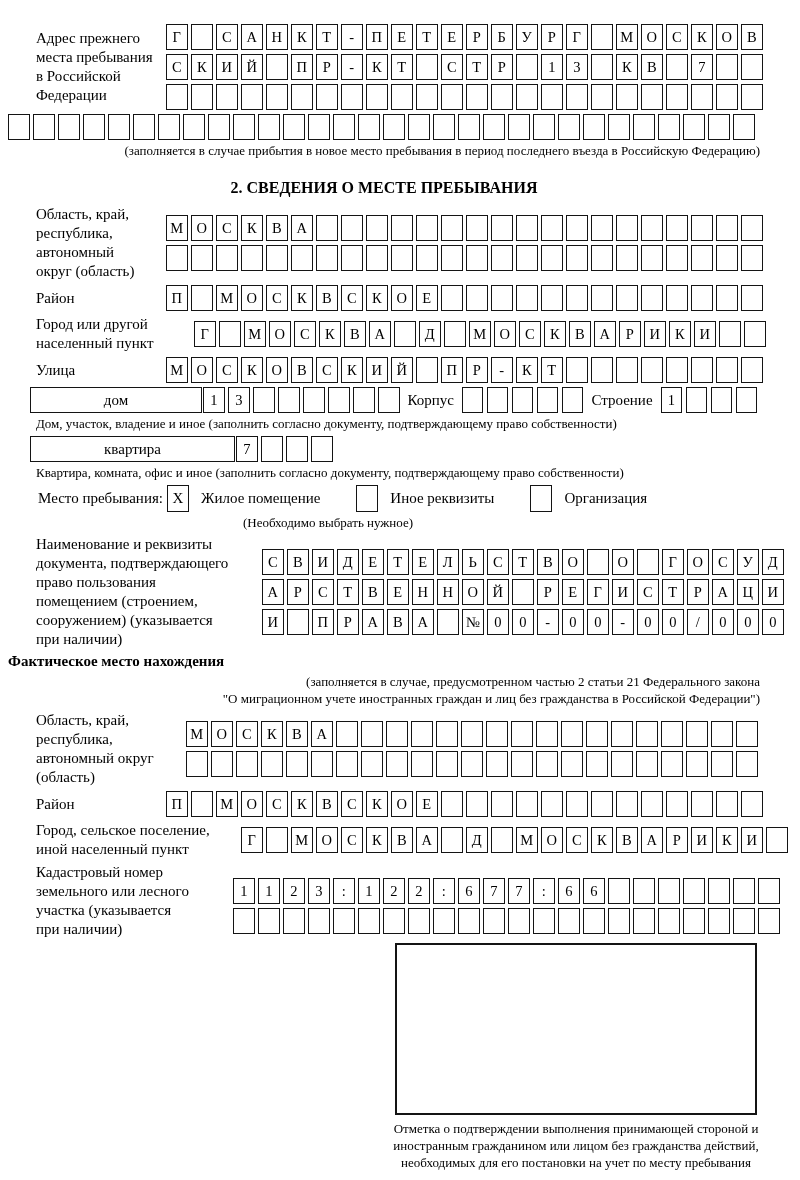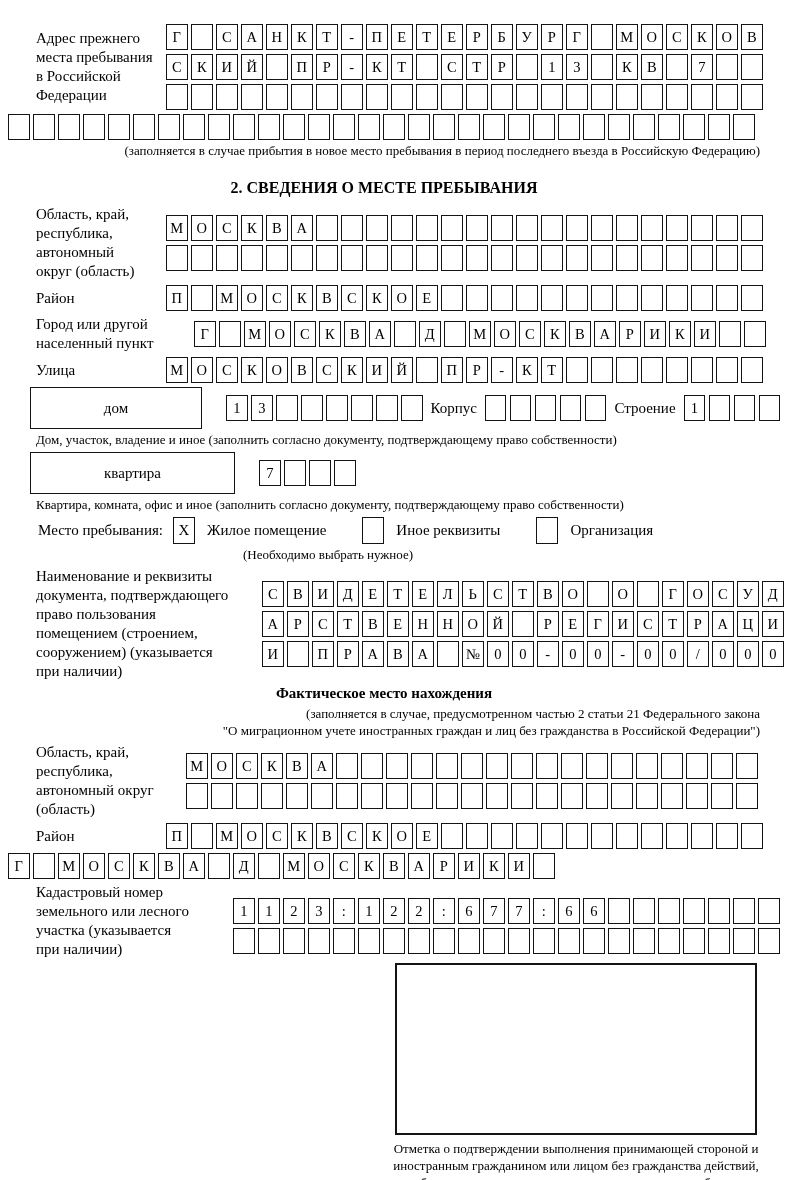--- a/index.html
+++ b/index.html
@@ -30,33 +30,33 @@
   }
   .fullrow { margin: 4px 0 0 0; }
   .ml28 { margin-left: 28px; }
   .pt10 { padding-top: 10px; }
 
   .note { font-size: 13px; line-height: 16px; margin: 3px 0 4px; }
   .center { text-align: right; }
   .indent { padding-left: 28px; }
 
   .sectitle { text-align: center; font-weight: bold; font-size: 16px; margin: 20px 0 8px; }
-  .subtitle { text-align: center; font-weight: bold; font-size: 15px; margin: 4px 0 4px; }
+  .subtitle { font-weight: bold; font-size: 15px; margin: 4px 0 4px; }
 
   .houserow { display: flex; align-items: center; margin: 2px 0 0 22px; }
   .widebox {
-    height: 42px; border: 1.8px solid #141414; display: flex;
+    height: 26px; border: 1.8px solid #141414; display: flex;
     align-items: center; justify-content: center; font-size: 15px; flex: none;
-    margin-right: 24px;
+    margin-right: 1px;
   }
   .wb-dom { width: 172px; } .wb-kv { width: 205px; }
   .inlinelabel { font-size: 15px; margin: 0 8px; flex: none; }
 
   .stayrow { display: flex; align-items: center; margin: 4px 0 0 30px; }
-  .staylabel { font-size: 15px; margin-right: 10px; }
+  .staylabel { font-size: 15px; margin-right: 4px; }
   .checkbox {
     width: 22px; height: 27px; border: 1.7px solid #141414; flex: none;
     display: flex; align-items: center; justify-content: center;
     font-size: 15px; margin-right: 12px;
   }
   .stayopt { font-size: 15px; margin-right: 36px; }
   .staynote { font-size: 13px; margin: 3px 0 4px 235px; }
 
   .stampbox {
     width: 362px; height: 172px; border: 2px solid #141414;
@@ -565,20 +565,22 @@
         <span class="cell"></span>
         <span class="cell"></span>
         <span class="cell"></span>
         <span class="cell"></span>
         <span class="cell"></span>
         <span class="cell"></span>
       </div>
   </div>
 
   <div class="field">
+    <div class="flabel w225">Город, сельское поселение,
+иной населенный пункт</div>
     <div class="cellrow">
         <span class="cell">Г</span>
         <span class="cell"></span>
         <span class="cell">М</span>
         <span class="cell">О</span>
         <span class="cell">С</span>
         <span class="cell">К</span>
         <span class="cell">В</span>
         <span class="cell">А</span>
         <span class="cell"></span>

